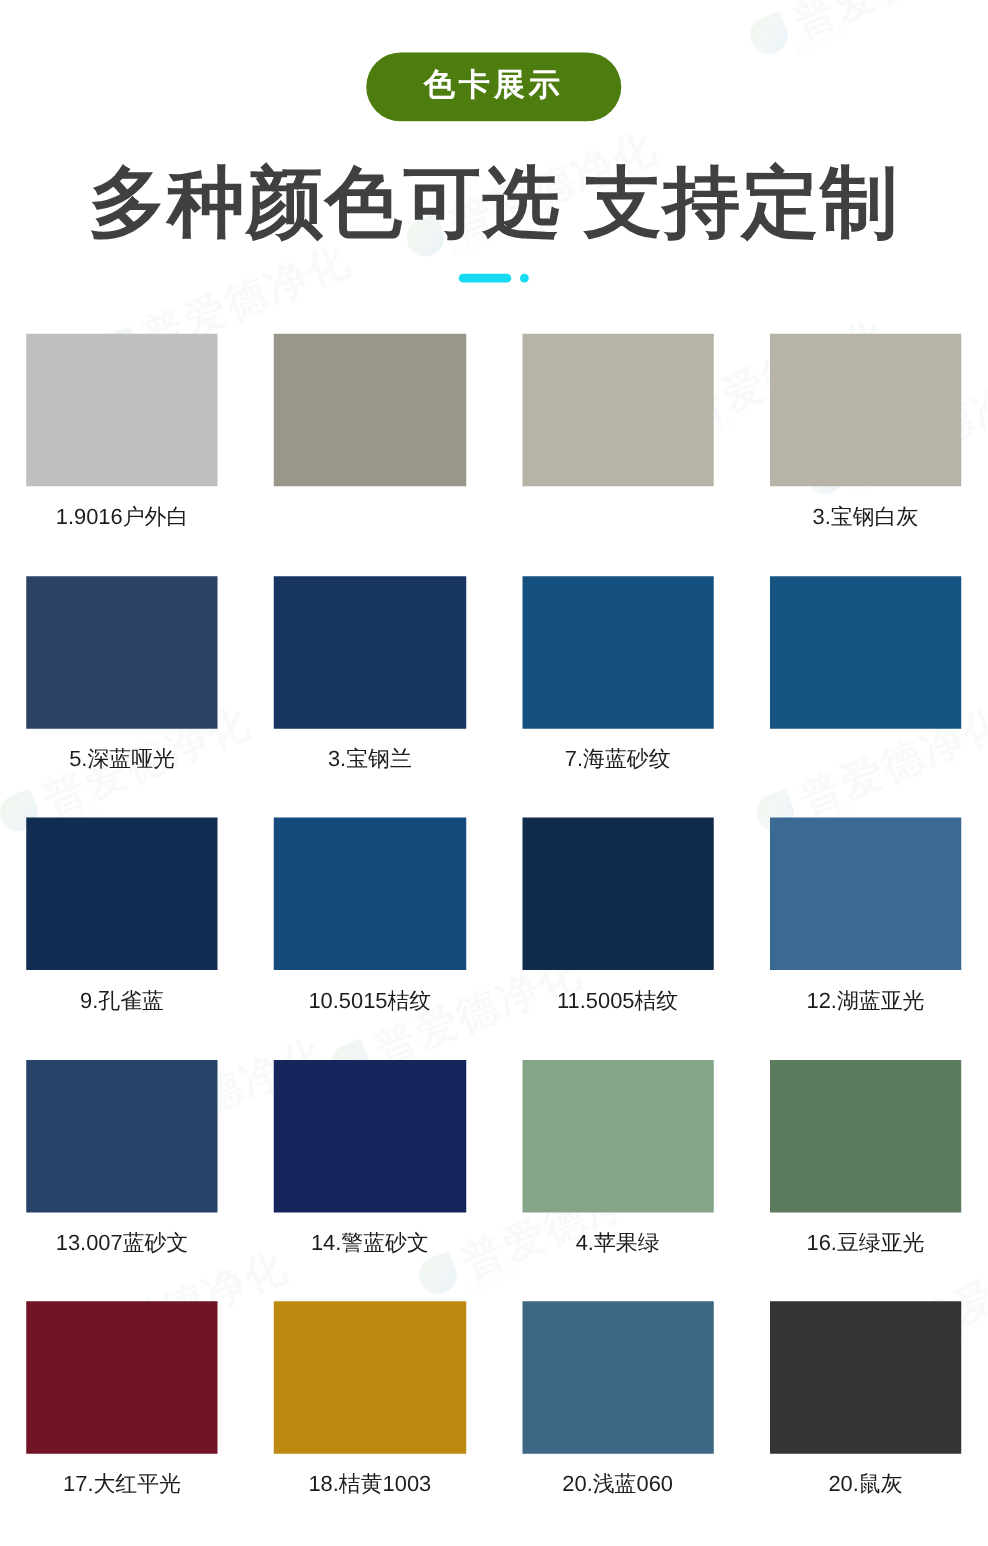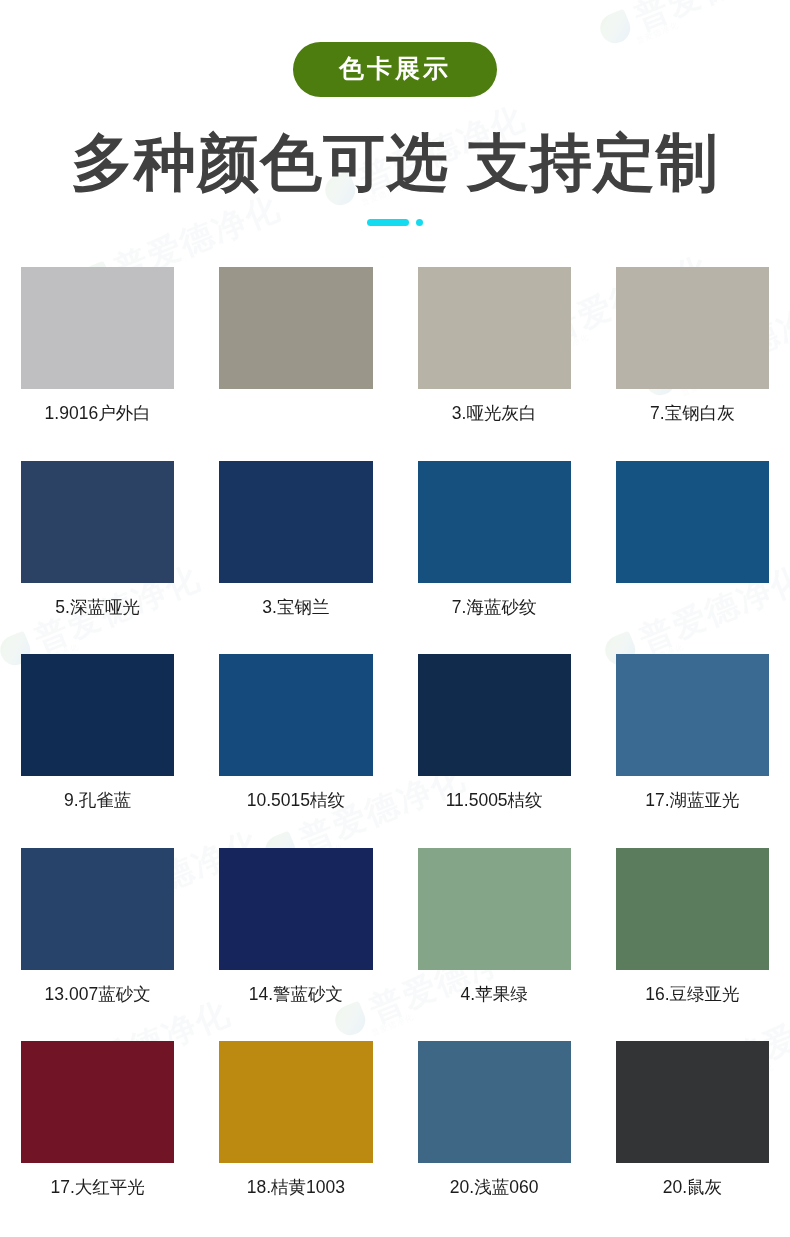--- a/index.html
+++ b/index.html
@@ -225,25 +225,24 @@
   <div id="swatch-grid">
       <div class="swatch-cell">
         <div class="swatch-chip" style="background: rgb(191, 191, 193);"></div>
         <div class="swatch-label">1.9016户外白</div>
       </div>
       <div class="swatch-cell">
         <div class="swatch-chip" style="background: rgb(155, 150, 138);"></div>
       </div>
       <div class="swatch-cell">
         <div class="swatch-chip" style="background: rgb(184, 179, 167);"></div>
-        <div class="swatch-label">3.哑光灰白</div>
       </div>
       <div class="swatch-cell">
         <div class="swatch-chip" style="background: rgb(184, 179, 168);"></div>
-        <div class="swatch-label">7.宝钢白灰</div>
+        <div class="swatch-label">3.宝钢白灰</div>
       </div>
       <div class="swatch-cell">
         <div class="swatch-chip" style="background: rgb(44, 66, 101);"></div>
         <div class="swatch-label">5.深蓝哑光</div>
       </div>
       <div class="swatch-cell">
         <div class="swatch-chip" style="background: rgb(23, 53, 96);"></div>
         <div class="swatch-label">3.宝钢兰</div>
       </div>
       <div class="swatch-cell">
@@ -260,21 +259,21 @@
       <div class="swatch-cell">
         <div class="swatch-chip" style="background: rgb(21, 75, 124);"></div>
         <div class="swatch-label">10.5015桔纹</div>
       </div>
       <div class="swatch-cell">
         <div class="swatch-chip" style="background: rgb(17, 43, 76);"></div>
         <div class="swatch-label">11.5005桔纹</div>
       </div>
       <div class="swatch-cell">
         <div class="swatch-chip" style="background: rgb(58, 106, 145);"></div>
-        <div class="swatch-label">17.湖蓝亚光</div>
+        <div class="swatch-label">12.湖蓝亚光</div>
       </div>
       <div class="swatch-cell">
         <div class="swatch-chip" style="background: rgb(39, 67, 106);"></div>
         <div class="swatch-label">13.007蓝砂文</div>
       </div>
       <div class="swatch-cell">
         <div class="swatch-chip" style="background: rgb(22, 38, 92);"></div>
         <div class="swatch-label">14.警蓝砂文</div>
       </div>
       <div class="swatch-cell">

